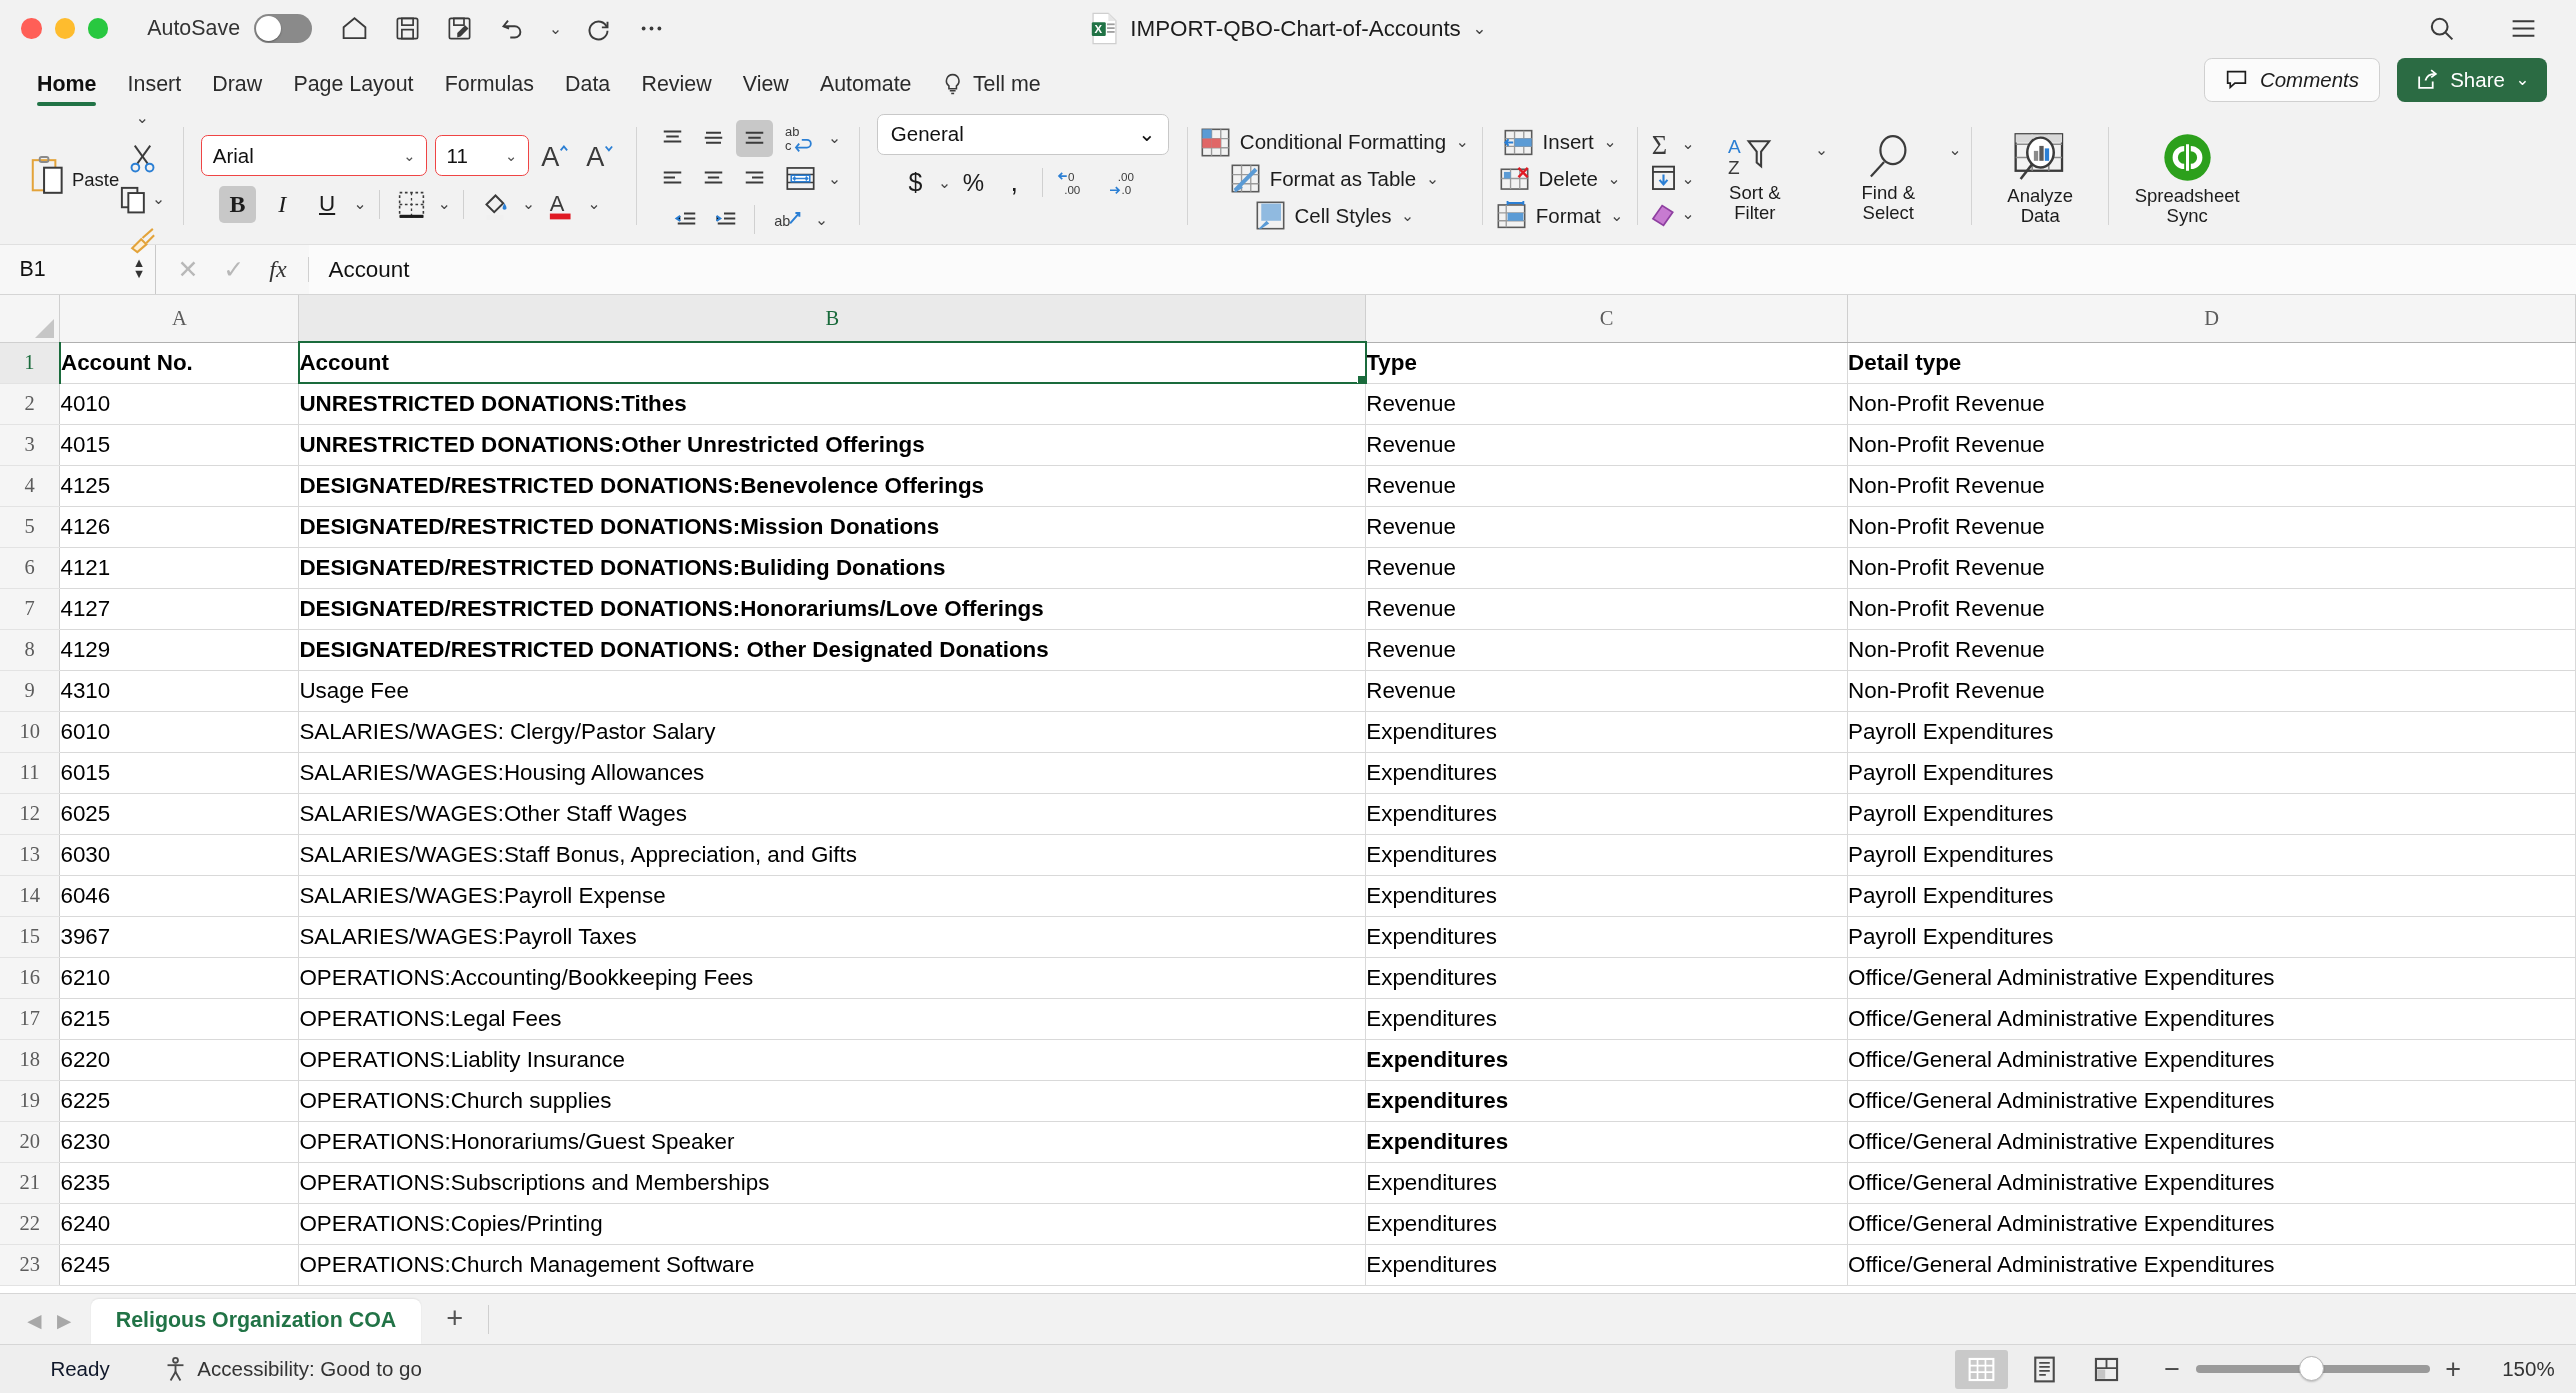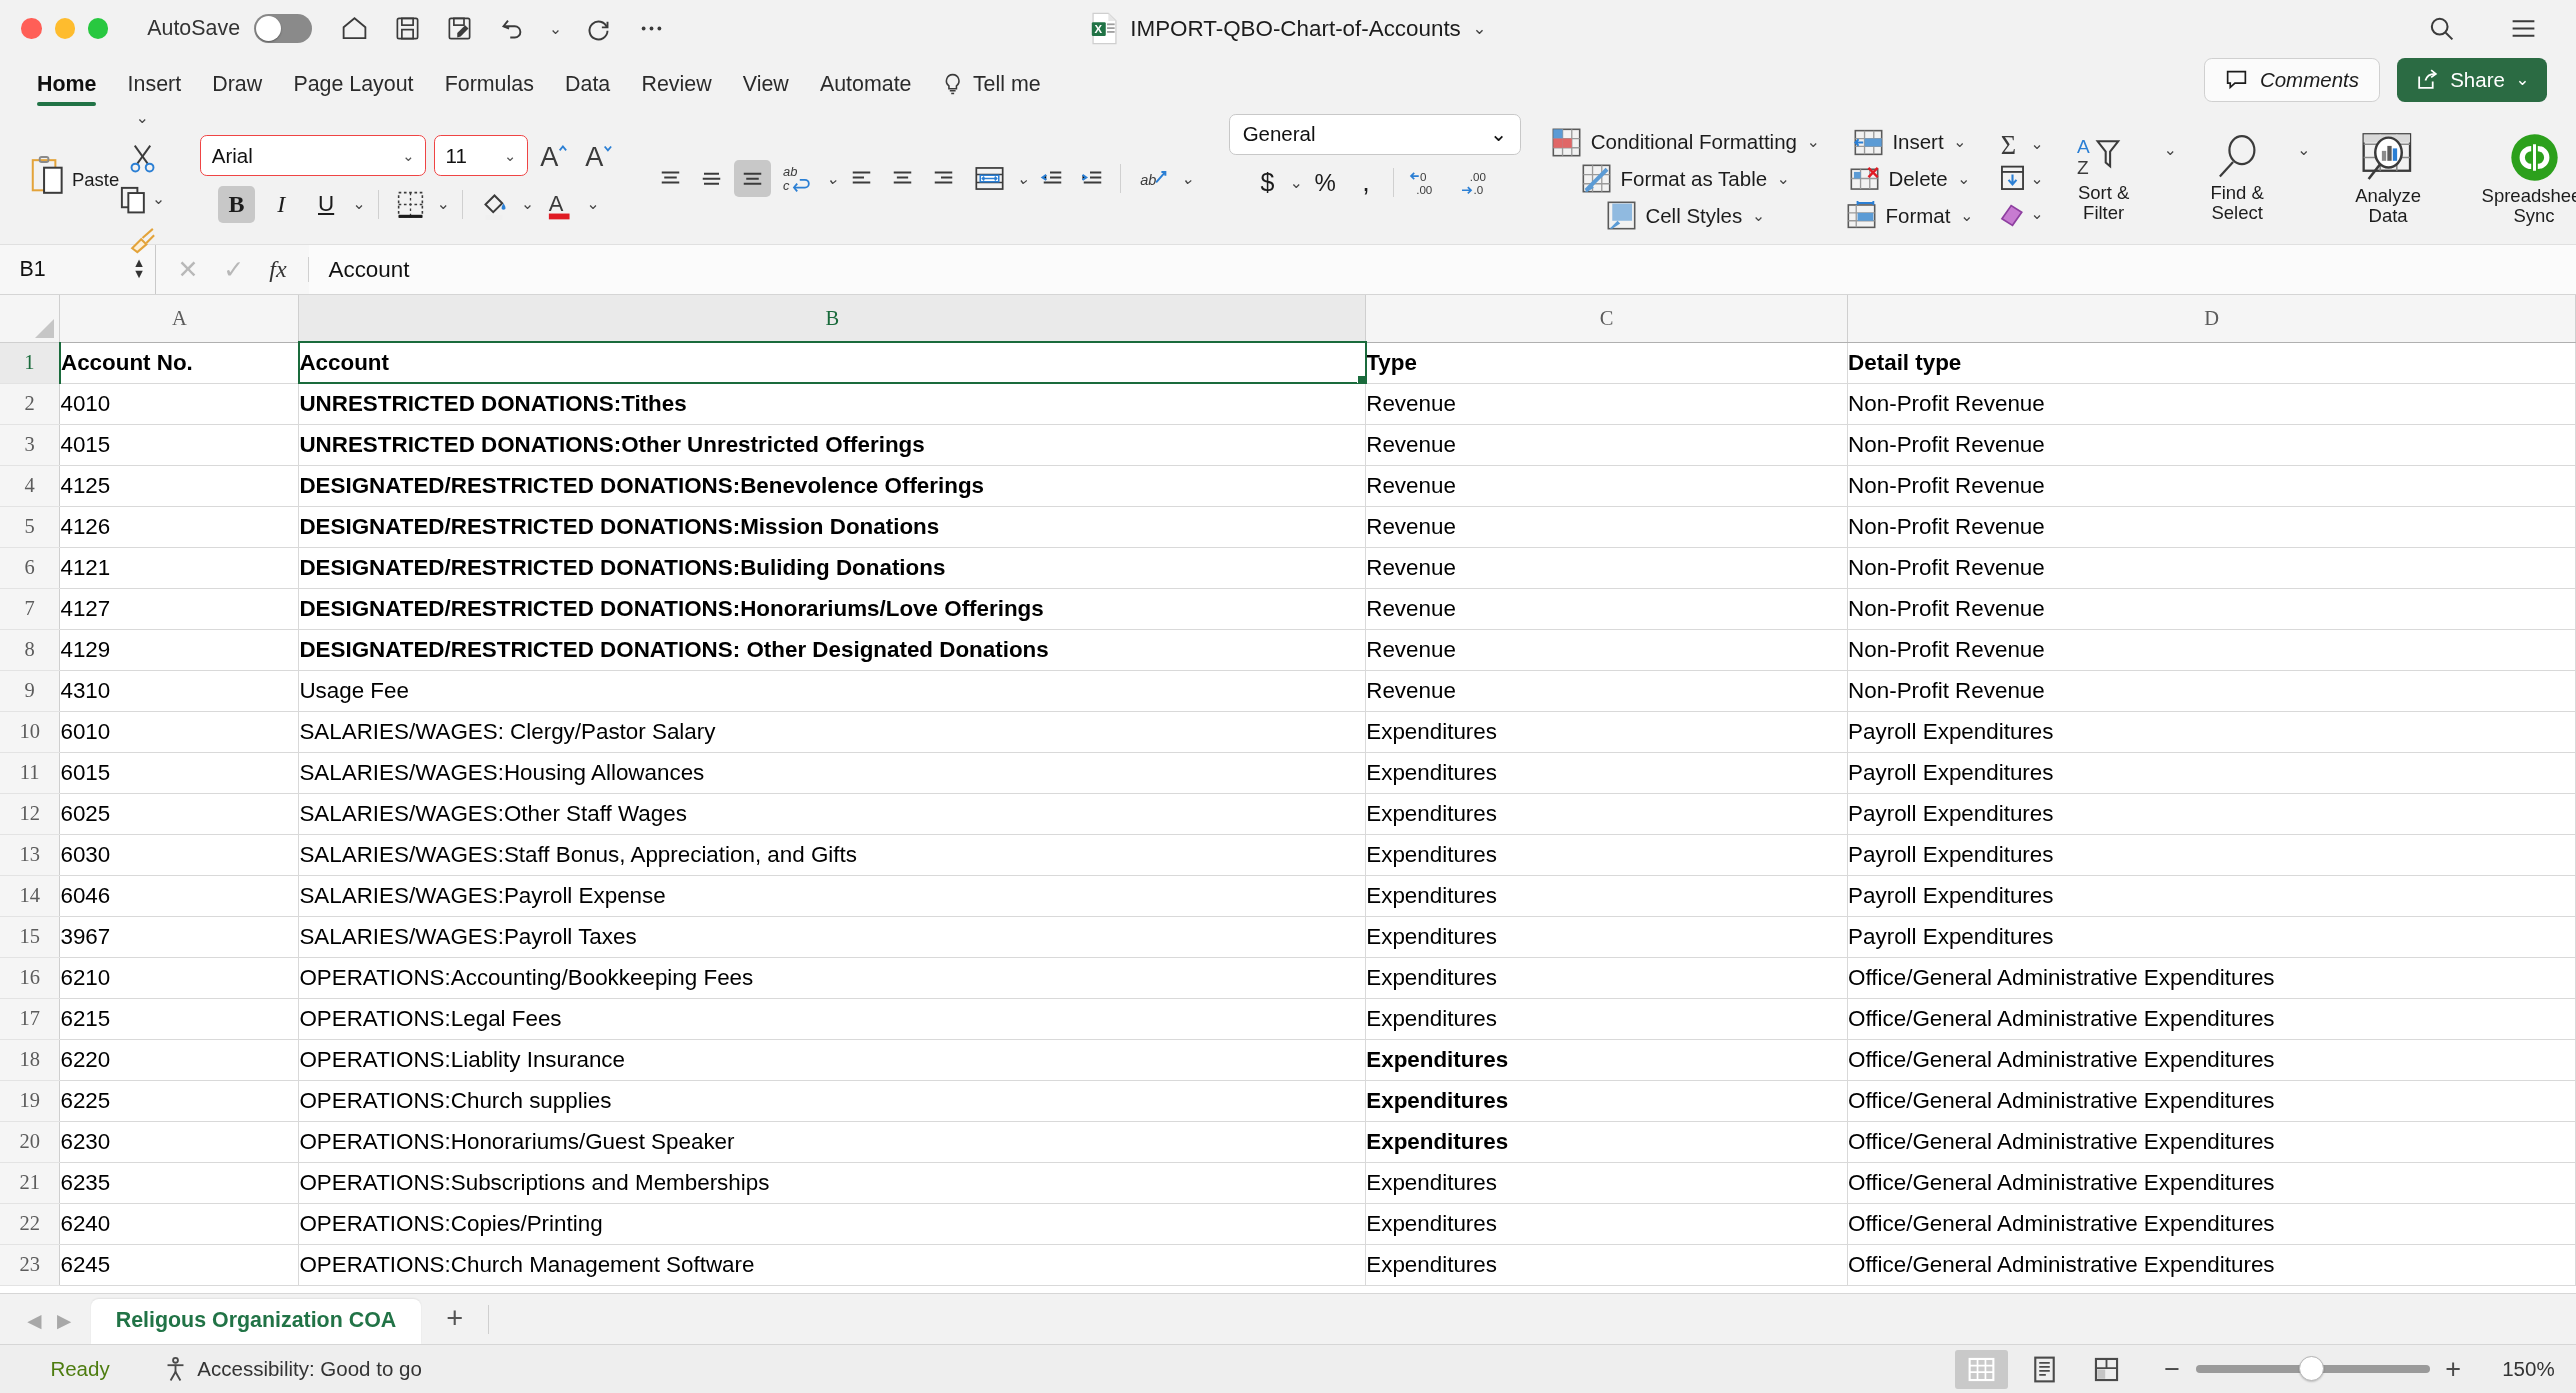--- a/index.html
+++ b/index.html
@@ -104,21 +104,21 @@
   .iconbtn {
     width: 37px; height: 37px; display: flex; align-items: center; justify-content: center;
     border-radius: 4.9px; cursor: pointer; font-size: 22.4px; color: #1c1c1c;
   }
   .iconbtn.active { background: #c8c8c8; }
   .iconbtn.bold { font-weight: bold; font-family: "Liberation Serif", serif; font-size: 24px; }
   .iconbtn.ital { font-style: italic; font-family: "Liberation Serif", serif; font-size: 24px; }
   .vdiv { width: 1px; height: 29px; background: #d0d0d0; margin: 0 4.9px; }
 
   
-  .aligngroup { display: flex; flex-direction: row; justify-content: center; gap: 3.9px; font-style: italic; }
+  .aligngroup { display: flex; flex-direction: column; justify-content: center; gap: 3.9px; }
   .al-row { display: flex; align-items: center; gap: 3.9px; }
 
   
   .numgroup { display: flex; flex-direction: column; justify-content: flex-start; gap: 9.7px; }
   .numfmt {
     border: 1px solid #c8c8c8; background: #fff; border-radius: 6.8px;
     width: 292px; height: 41px; display: flex; align-items: center; justify-content: space-between;
     padding: 0 12.7px; font-size: 20.5px; color: #111; cursor: pointer;
   }
   .num-row { display: flex; align-items: center; gap: 3.9px; }
@@ -216,21 +216,21 @@
     box-shadow: 0 -1px 1.9px rgba(0,0,0,.07);
   }
   .addsheet { font-size: 29px; color: #555; padding: 0 25px 8.8px 25px; cursor: pointer; }
   .stabdiv { width: 1px; height: 29px; background: #cfcfcf; margin-bottom: 9.7px; }
 
   
   .statusbar {
     height: 49px; background: #eeeeee; display: flex; align-items: center;
     border-top: 1px solid #d6d6d6; padding: 0 21.4px; flex: 0 0 49px; gap: 0;
   }
-  .st-ready { font-size: 20.5px; color: #4d7c0f; padding-left: 29px; }
+  .st-ready { font-size: 20.5px; color: #0f172a; padding-left: 29px; }
   .st-access { display: flex; align-items: center; gap: 9.7px; font-size: 20.5px; color: #333; margin-left: 53px; cursor: pointer; }
   .st-right { margin-left: auto; display: flex; align-items: center; gap: 0; }
   .viewbtn {
     width: 53px; height: 39px; display: flex; align-items: center; justify-content: center;
     cursor: pointer; border-radius: 2.9px; margin-right: 9.7px;
   }
   .viewbtn.active { background: #c9c9c9; }
   .zoomctl { display: flex; align-items: center; gap: 15.6px; margin-left: 21.4px; }
   .zmsign { font-size: 27px; color: #4a4a4a; cursor: pointer; line-height: 1; }
   .slider { width: 234px; height: 7.8px; background: #9a9a9a; border-radius: 3.9px; position: relative; cursor: pointer; }

